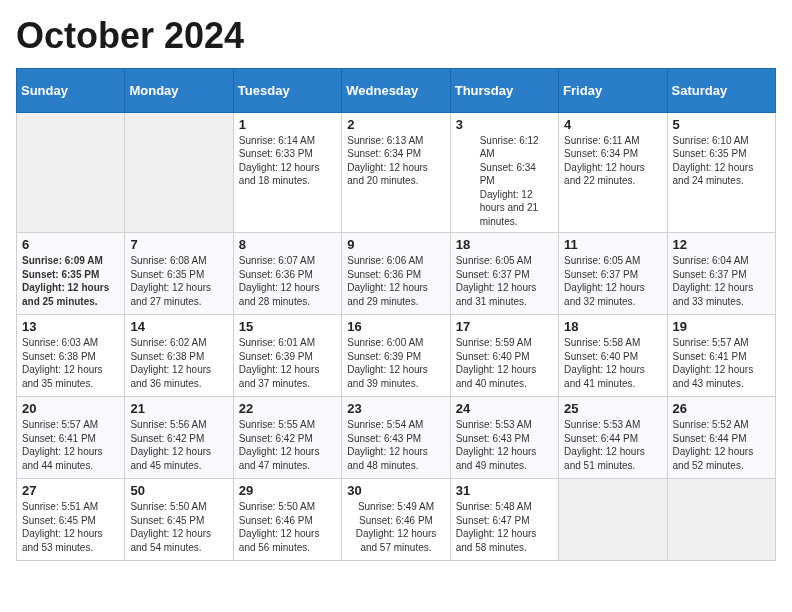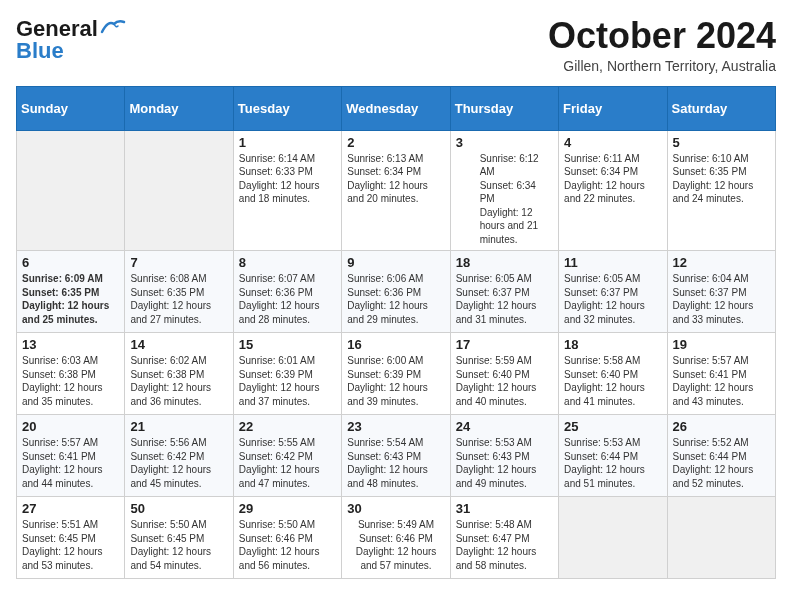--- a/index.html
+++ b/index.html
@@ -75,33 +75,22 @@
       background: #ffffff;
     }
     .empty {
       background: #f0f0f0 !important;
     }
   </style>
 </head>
 <body>
 
 <div class="header">
-  <div class="logo">
-    <div style="display:flex; align-items:center;">
-      <span style="font-size:22px; font-weight:bold; color:#1a1a1a;">General</span>
-      <svg width="26" height="18" viewBox="0 0 26 18" style="margin-left:2px; margin-top:-4px;">
-        <path d="M2,14 Q8,2 14,6 Q18,2 24,4" stroke="#2a7dc9" stroke-width="2.5" fill="none" stroke-linecap="round"></path>
-        <path d="M14,6 Q16,10 18,8" stroke="#2a7dc9" stroke-width="1.5" fill="none" stroke-linecap="round"></path>
-      </svg>
-    </div>
-    <span style="font-size:22px; font-weight:bold; color:#2a7dc9; margin-top:-4px;">Blue</span>
-  </div>
   <div class="title-area">
     <div class="month-title">October 2024</div>
-    <div class="subtitle">Gillen, Northern Territory, Australia</div>
   </div>
 </div>
 
 <table>
   <thead>
     <tr id="header-row">
         <th>Sunday</th>
         <th>Monday</th>
         <th>Tuesday</th>
         <th>Wednesday</th>

